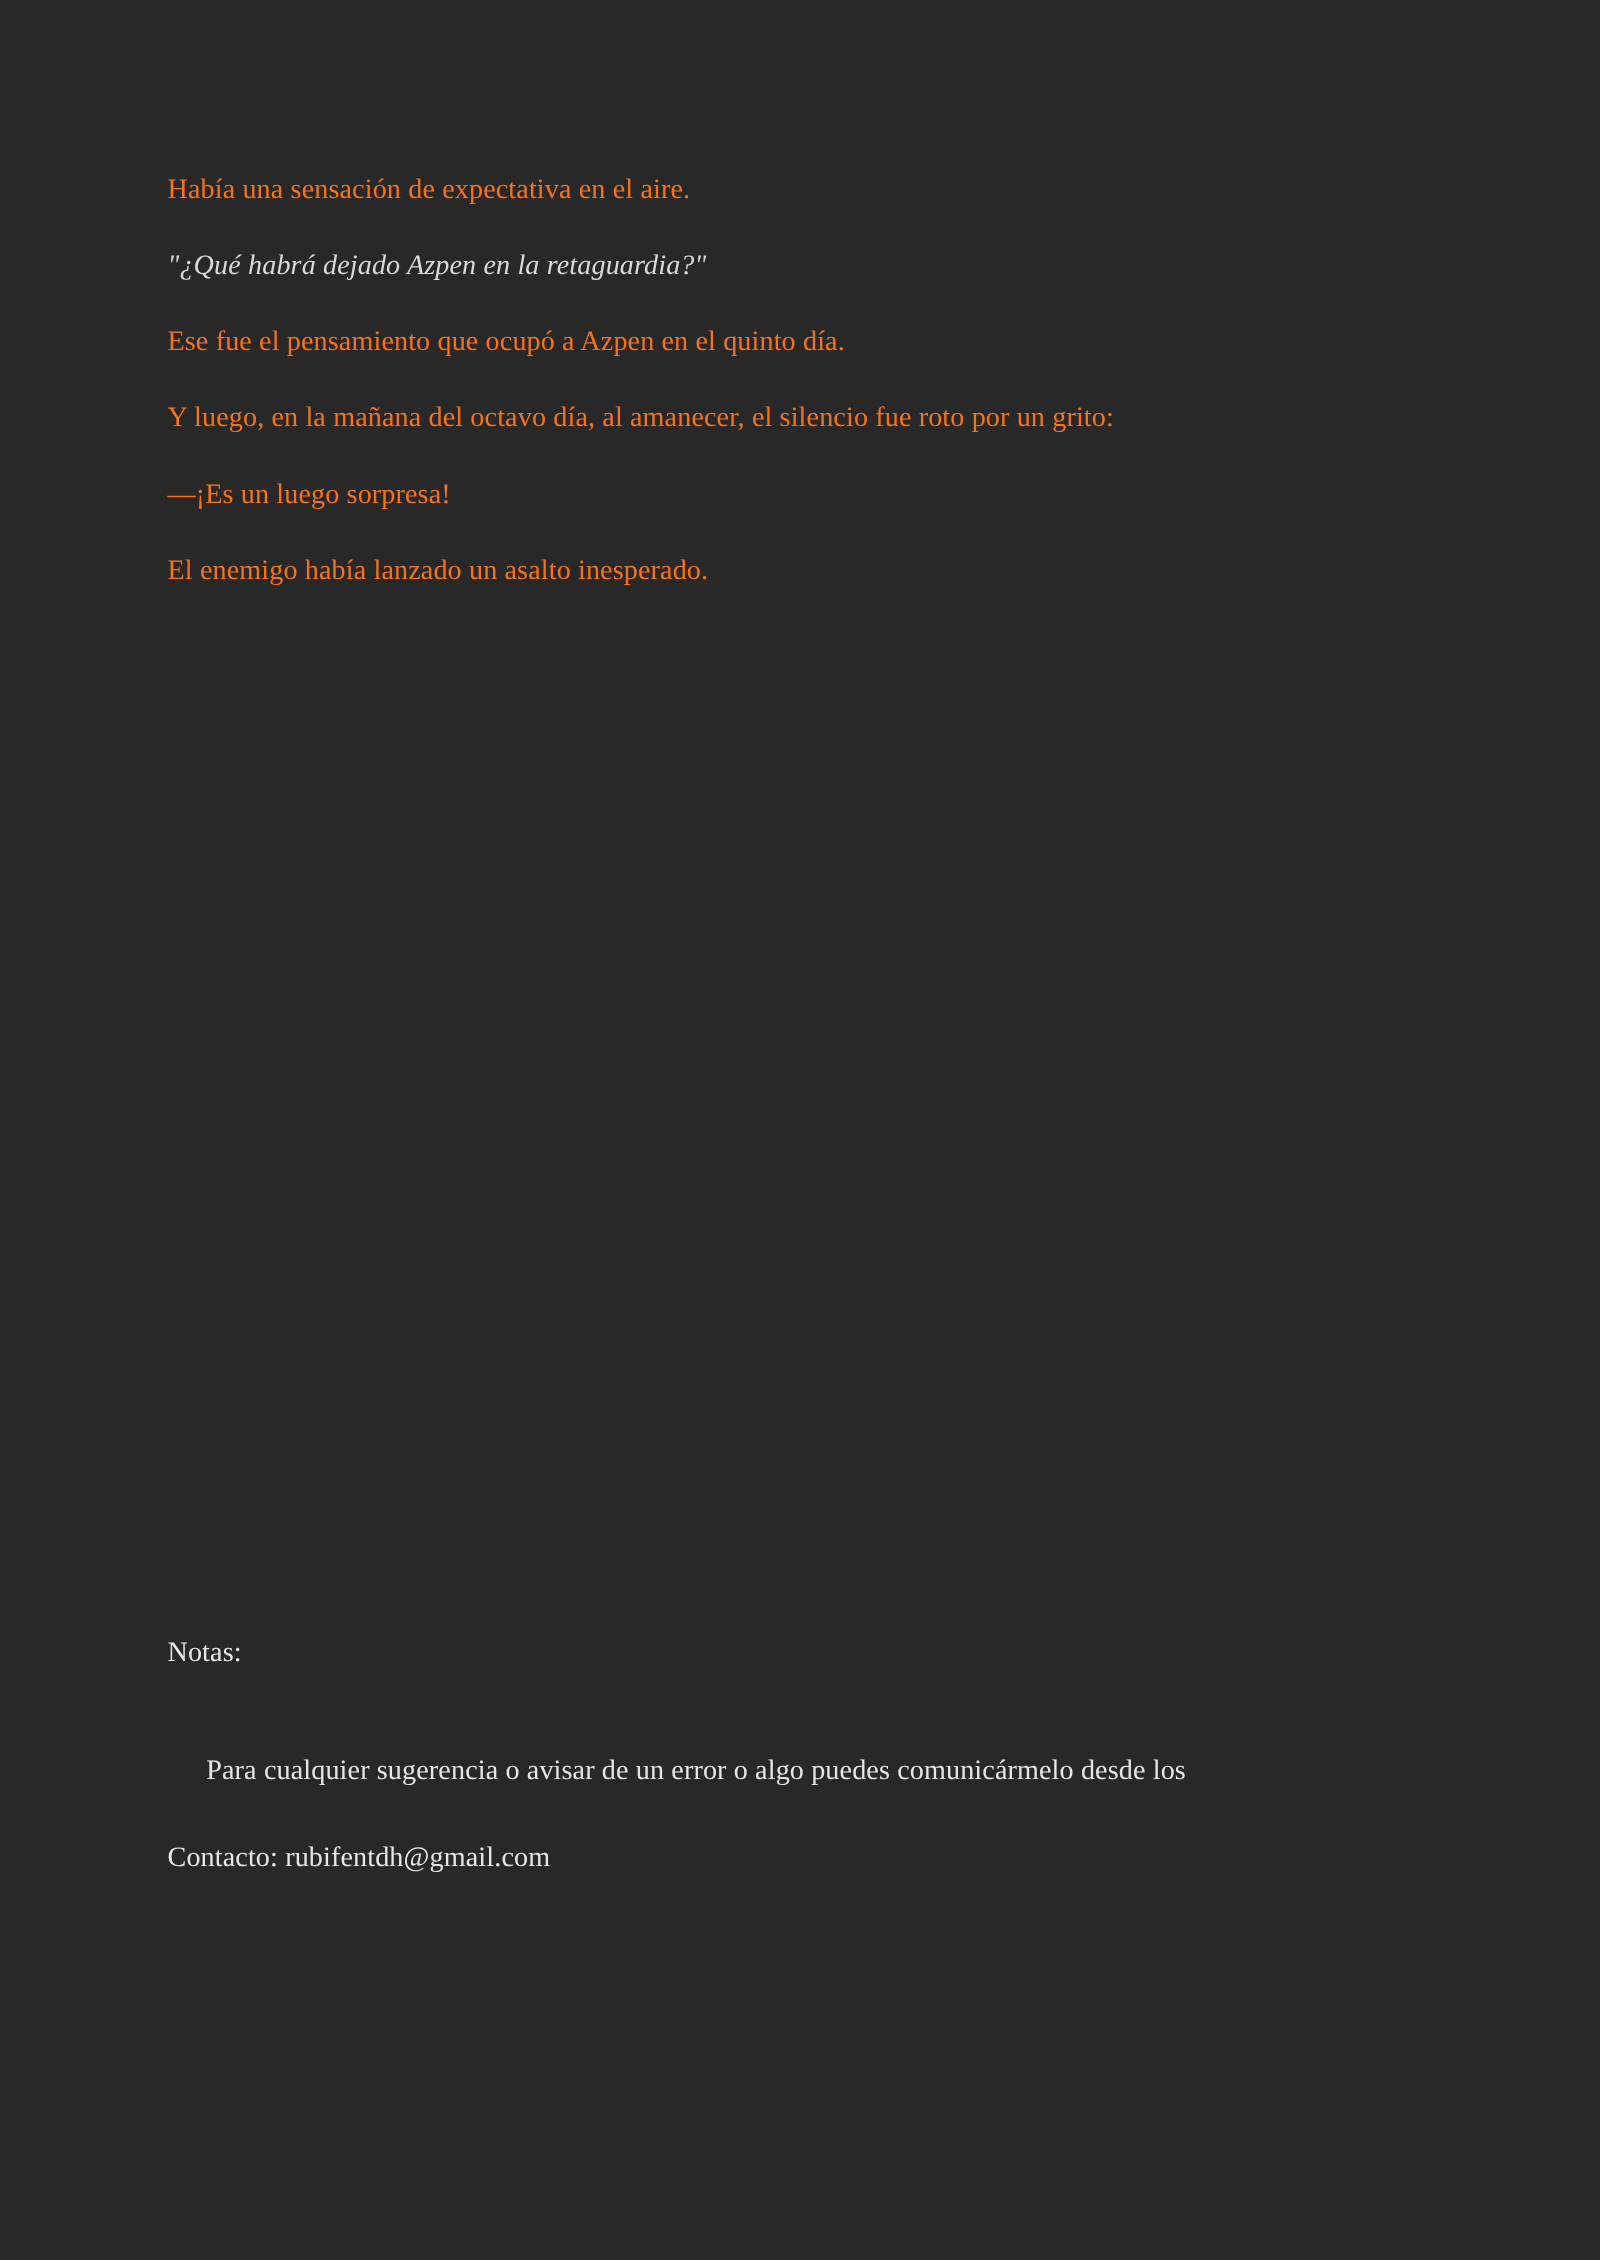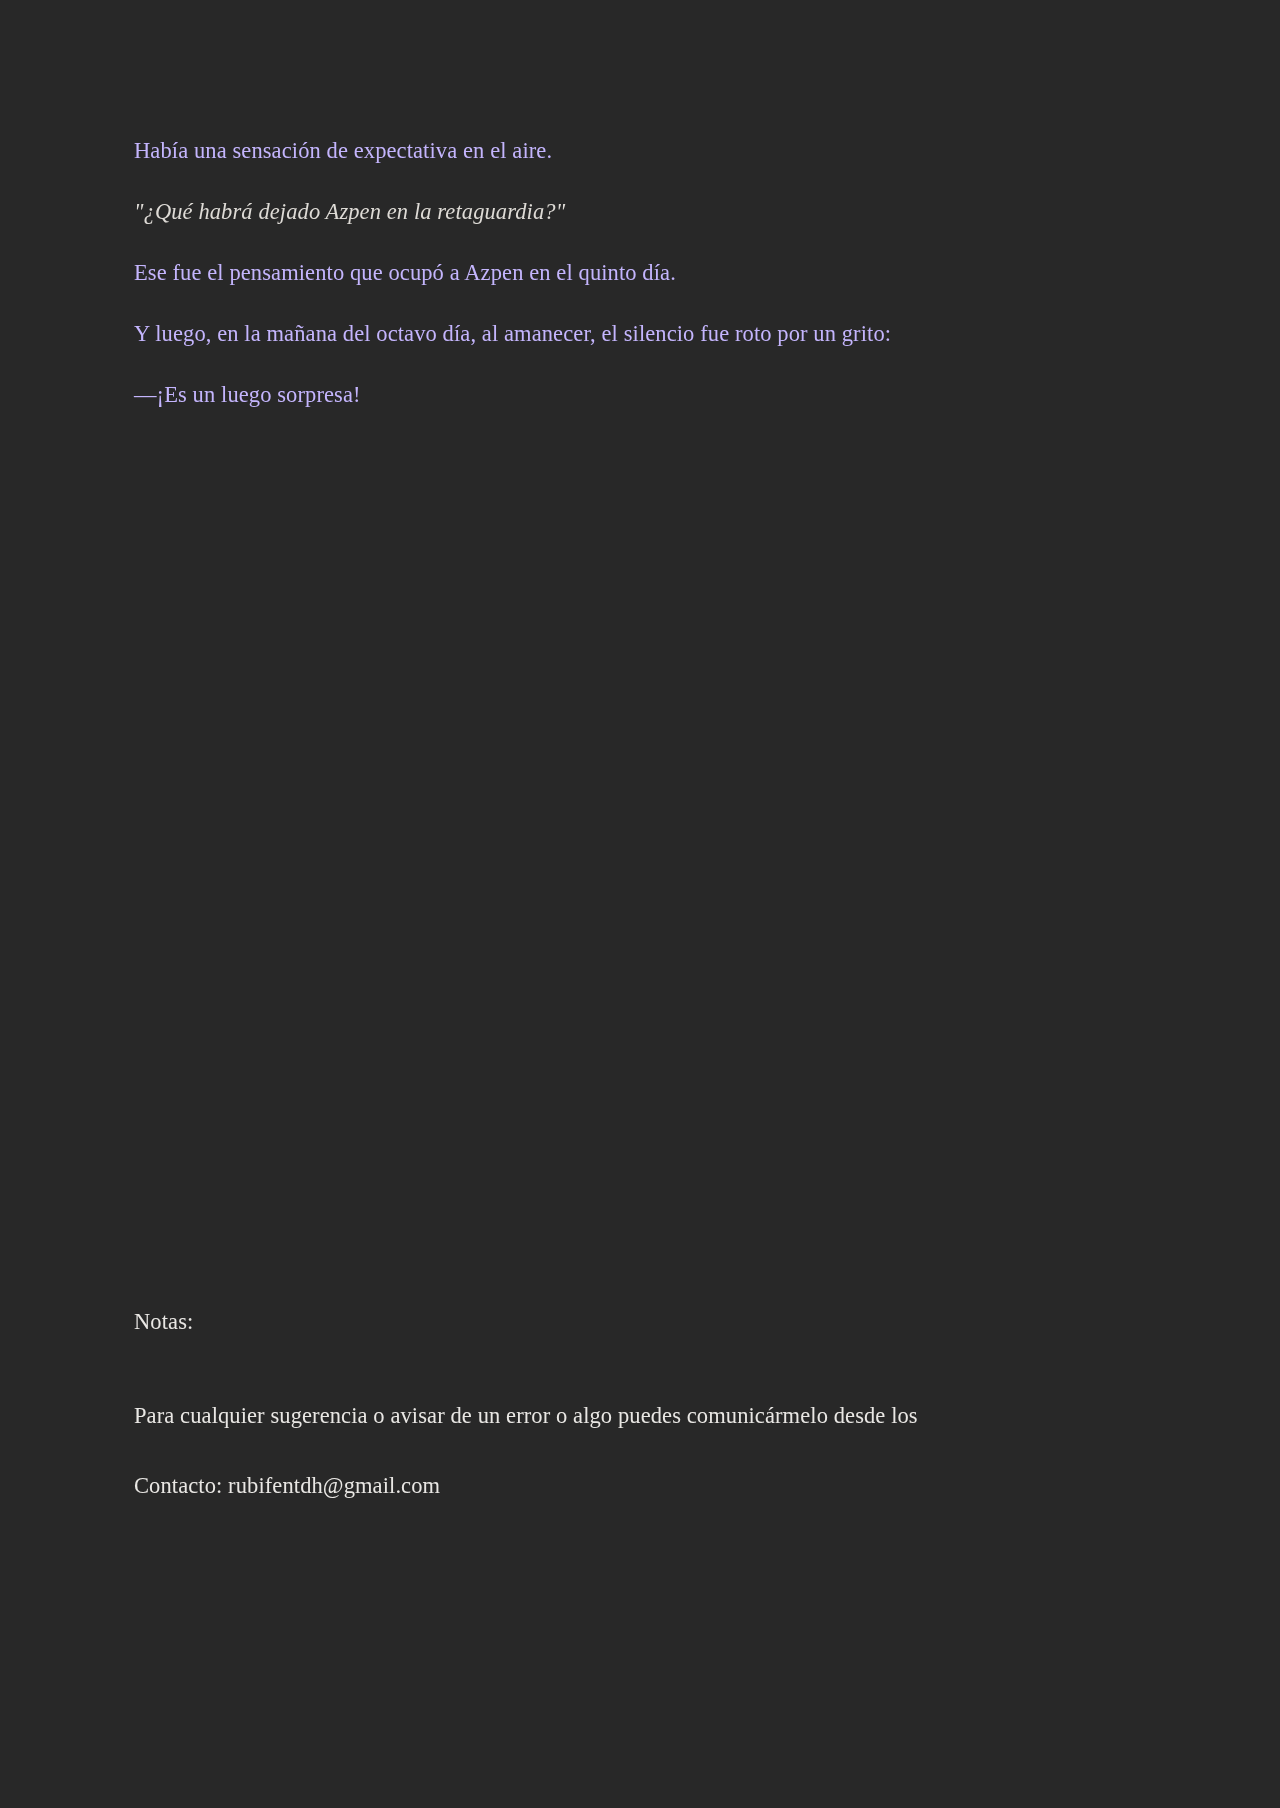--- a/index.html
+++ b/index.html
@@ -28,21 +28,21 @@
     position: absolute;
     left: 134px;
     top: 131px;
     width: 900px;
   }
 
   .story p {
     margin: 0 0 22px 0;
     font-size: 22.5px;
     line-height: 39px;
-    color: #c4b5fd;
+    color: #f97316;
     letter-spacing: 0.1px;
   }
 
   .story p.italic {
     font-style: italic;
     color: #dedbd6;
   }
 
   
   .notes {
@@ -55,20 +55,21 @@
   .notes p {
     margin: 0 0 32px 0;
     font-size: 22.5px;
     line-height: 34px;
     color: #e9e7e4;
     letter-spacing: 0.1px;
   }
 
   .notes p.spaced {
     margin-bottom: 34px;
+    margin-left: 31px;
   }
 
   .notes p.contact {
     margin-top: 36px;
     margin-bottom: 0;
   }
 
   .notes p.gap {
     margin-bottom: 60px;
   }
@@ -77,20 +78,21 @@
 <body>
 
 <div class="page">
 
   <section class="story">
     <p>Había una sensación de expectativa en el aire.</p>
     <p class="italic">"¿Qué habrá dejado Azpen en la retaguardia?"</p>
     <p>Ese fue el pensamiento que ocupó a Azpen en el quinto día.</p>
     <p>Y luego, en la mañana del octavo día, al amanecer, el silencio fue roto por un grito:</p>
     <p>—¡Es un luego sorpresa!</p>
+    <p>El enemigo había lanzado un asalto inesperado.</p>
   </section>
 
   <section class="notes">
     <p class="gap">Notas:</p>
     <p class="spaced">Para cualquier sugerencia o avisar de un error o algo puedes comunicármelo desde los</p>
     <p class="contact">Contacto: rubifentdh@gmail.com</p>
   </section>
 
 </div>
 

